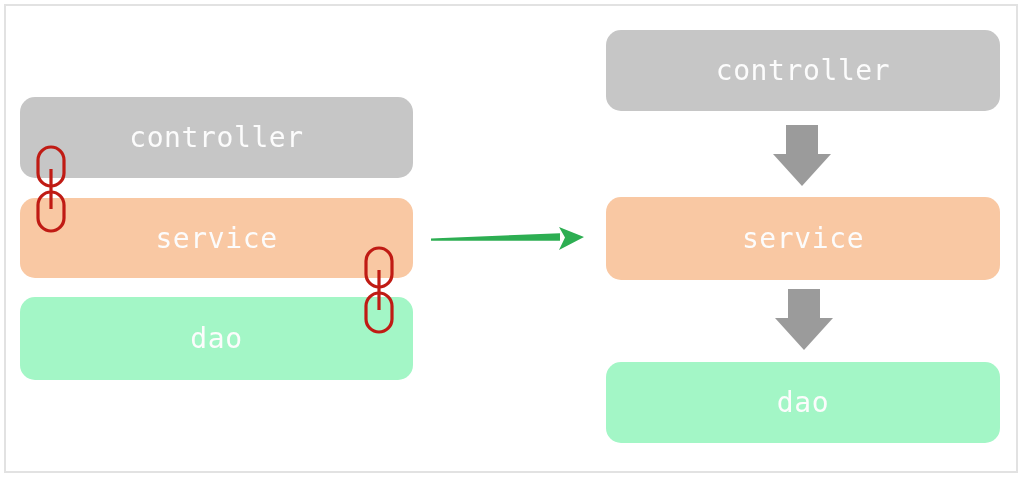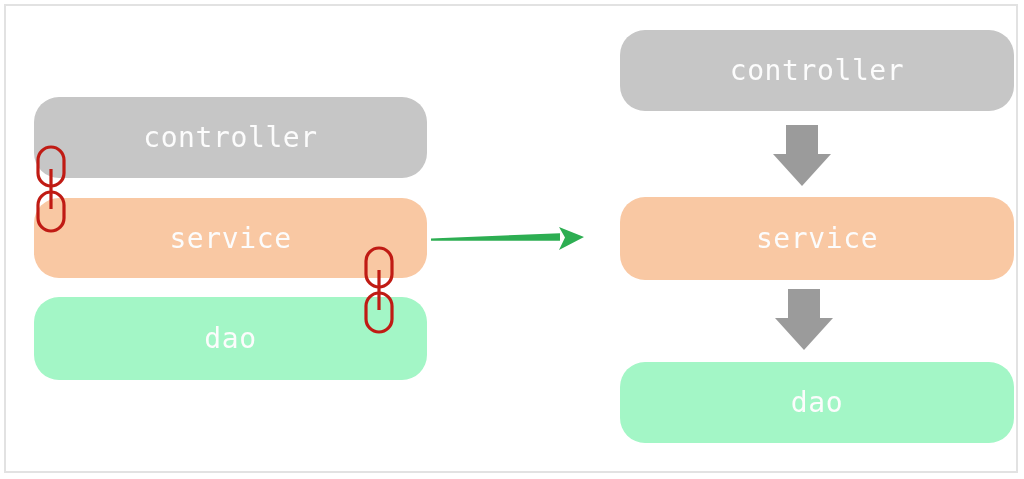--- a/index.html
+++ b/index.html
@@ -15,25 +15,24 @@
   .frame {
     position: absolute;
     left: 4px; top: 4px;
     width: 1014px; height: 469px;
     border: 2px solid #e2e2e2;
     pointer-events: none;
   }
   .group { position: absolute; inset: 0; }
   .layer-box {
     position: absolute;
-    border-radius: 25px;
+    border-radius: 15px;
     display: flex;
     align-items: center;
     justify-content: center;
-    margin-left: 14px;
   }
   .layer-label {
     color: #fcfcfc;
     font-size: 28px;
     letter-spacing: 0.6px;
     white-space: nowrap;
   }
   
   .l-box { left: 20px; width: 393px; }
   .l-controller { top: 97px;  height: 81px; }

